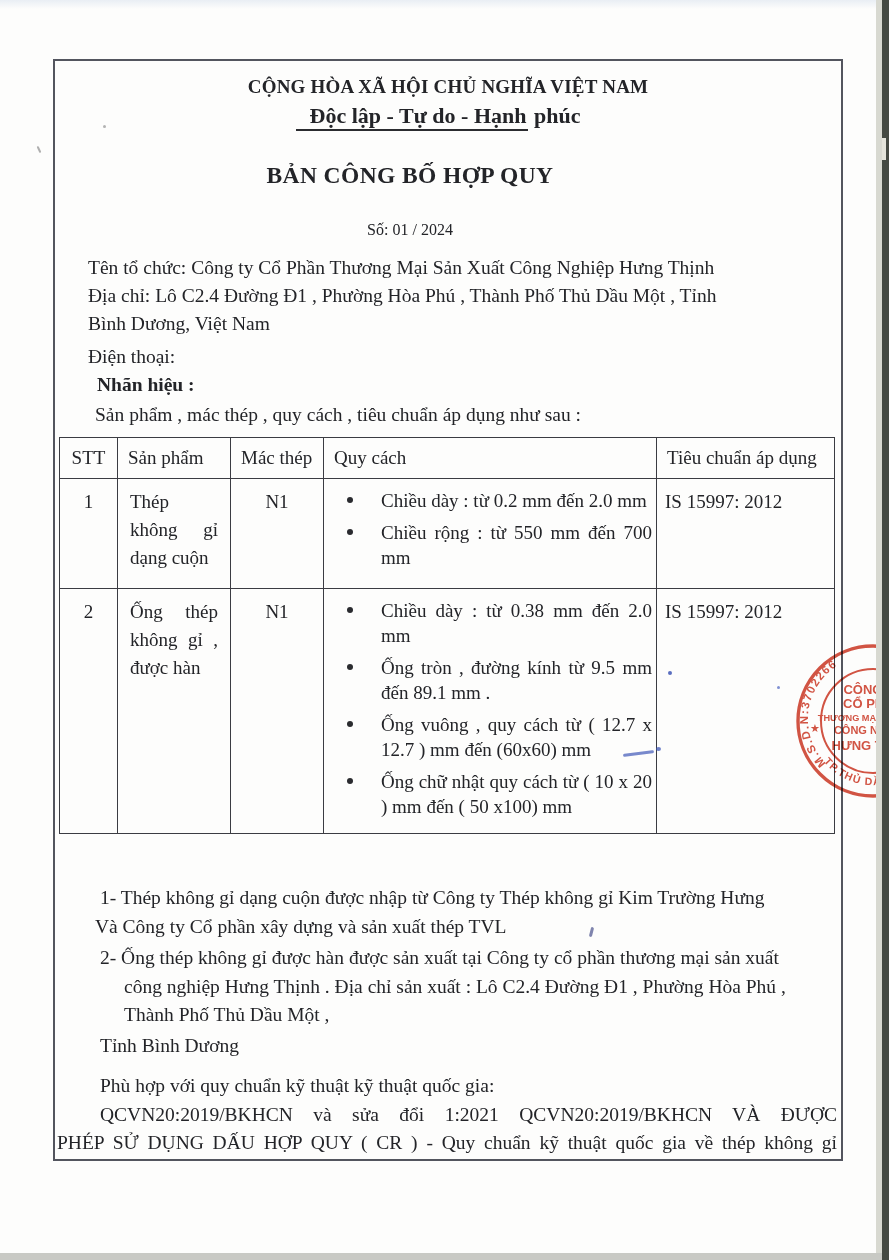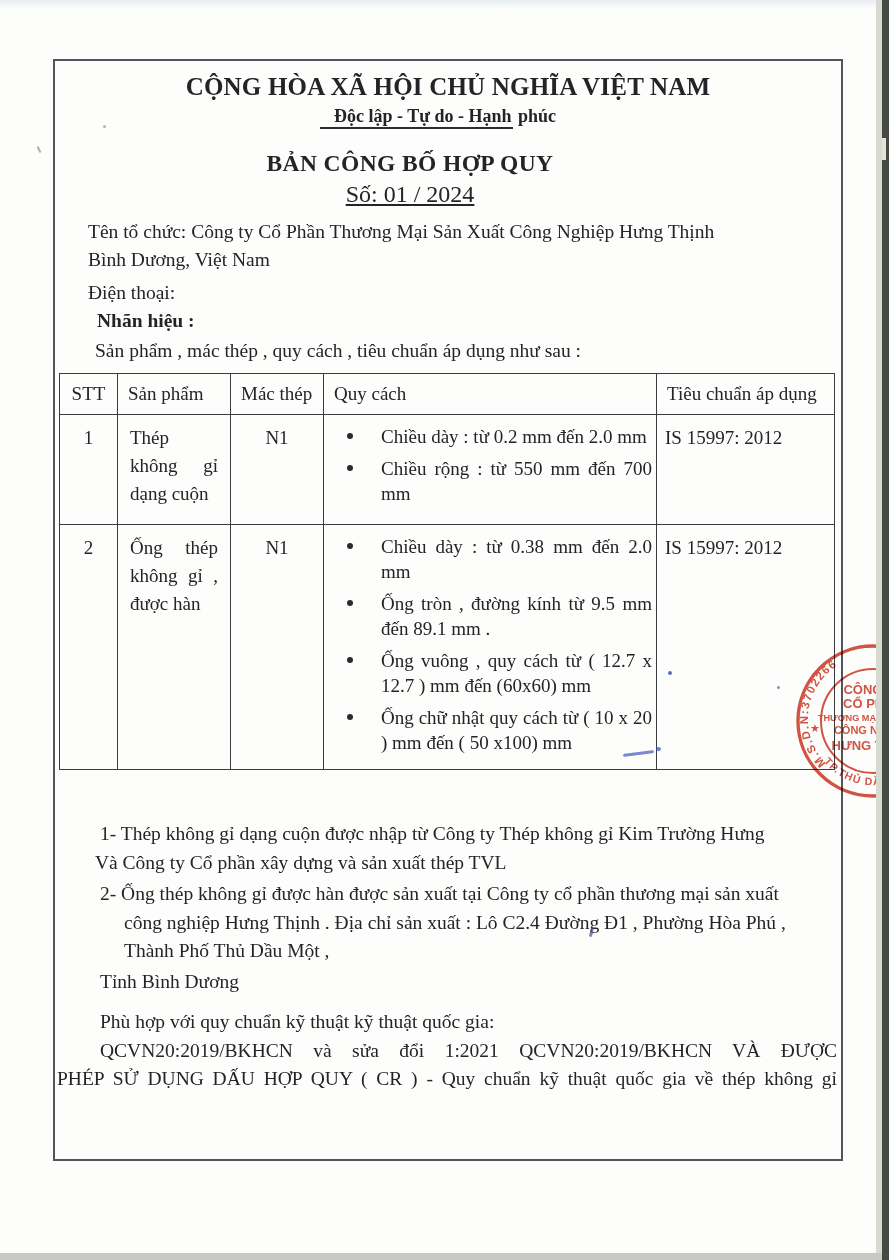--- a/index.html
+++ b/index.html
@@ -22,26 +22,26 @@
                  background:#c8c9c4; z-index:31; }
 
   
   .frame {
     position:absolute; left:53px; top:59px; width:786px; height:1098px;
     border:2px solid #53555e; background:transparent;
   }
   .content { position:relative; width:100%; height:100%; font-size:19.5px; line-height:28px; }
 
   .c { text-align:center; }
-  .h-national { margin-top:14px; font-weight:bold; font-size:25px; line-height:24px; letter-spacing:.2px; }
-  .motto { margin-top:4px; font-weight:bold; font-size:18px; line-height:26px; position:relative; left:-10px; }
+  .h-national { margin-top:14px; font-weight:bold; font-size:19px; line-height:24px; letter-spacing:.2px; }
+  .motto { margin-top:4px; font-weight:bold; font-size:22px; line-height:26px; position:relative; left:-10px; }
   .motto .u { border-bottom:2.5px solid #2b2c30; padding:0 2px 1px 14px; }
-  .doc-title { margin-top:20px; font-weight:bold; font-size:23.5px; line-height:28px;
+  .doc-title { margin-top:32px; font-weight:bold; font-size:23.5px; line-height:28px;
                position:relative; left:-38px; letter-spacing:.4px; }
-  .doc-number { margin-top:4px; font-size:24px; line-height:26px; position:relative; left:-38px;text-decoration:underline; }
+  .doc-number { margin-top:28px; font-size:16px; line-height:26px; position:relative; left:-38px; }
 
   .org   { margin:11px 10px 0 33px; }
   .line  { margin:0 10px 0 33px; }
   .phone { margin:5px 10px 0 33px; }
   .product { margin:7px 10px 0 40px; }
   .product b { letter-spacing:.3px; }
   .brand { margin:0 10px 0 42px;font-weight:bold; }
   .intro { margin:2px 10px 0 40px; }
 
   
@@ -97,20 +97,21 @@
   <div class="frame">
     <div class="content">
 
       <div class="c h-national">CỘNG HÒA XÃ HỘI CHỦ NGHĨA VIỆT NAM</div>
       <div class="c motto"><span class="u">Độc lập - Tự do - Hạnh</span><span> phúc</span></div>
 
       <div class="c doc-title">BẢN CÔNG BỐ HỢP QUY</div>
       <div class="c doc-number">Số: 01 / 2024</div>
 
       <div class="org">Tên tổ chức: Công ty Cổ Phần Thương Mại Sản Xuất Công Nghiệp Hưng Thịnh</div>
+      <div class="line">Địa chỉ: Lô C2.4 Đường Đ1 , Phường Hòa Phú , Thành Phố Thủ Dầu Một , Tỉnh</div>
       <div class="line">Bình Dương, Việt Nam</div>
       <div class="phone">Điện thoại:</div>
 
       <div class="brand">Nhãn hiệu :</div>
       <div class="intro">Sản phẩm , mác thép , quy cách , tiêu chuẩn áp dụng như sau :</div>
 
       <table class="spec-table">
         <colgroup>
           <col class="col-stt">
             <col class="col-sp">

